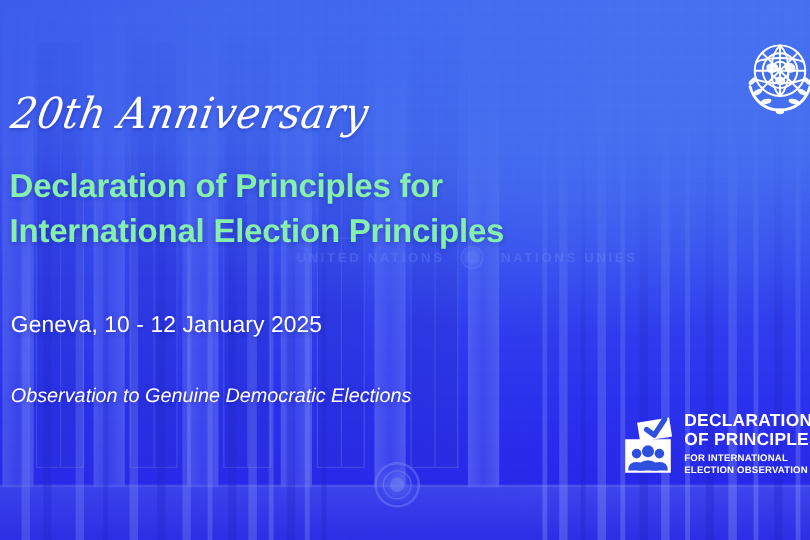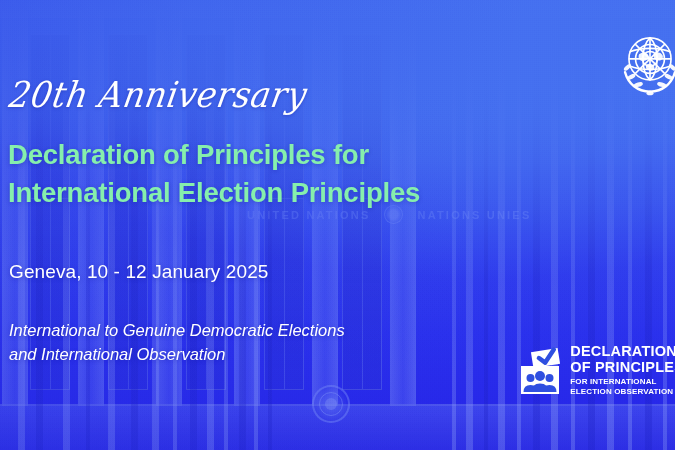--- a/index.html
+++ b/index.html
@@ -269,22 +269,21 @@
     <div class="anniversary">20th Anniversary</div>
 
     <div class="headline">
       <div>Declaration of Principles for</div>
       <div>International Election Principles</div>
     </div>
 
     <div class="dateline">Geneva, 10 - 12 January 2025</div>
 
     <div class="tagline">
-      <div>International to Genuine Democratic Elections</div>
-      <div>and International Observation</div>
+      <div>Observation to Genuine Democratic Elections</div>
     </div>
 
     <div class="un-emblem">
       <svg viewBox="0 0 100 100">
         <g fill="none" stroke="#ffffff" stroke-width="2.1">
           <circle cx="50" cy="46" r="27"></circle>
           <circle cx="50" cy="46" r="18.5"></circle>
           <circle cx="50" cy="46" r="9.5"></circle>
           <line x1="23" y1="46" x2="77" y2="46"></line>
           <line x1="50" y1="19" x2="50" y2="73"></line>

